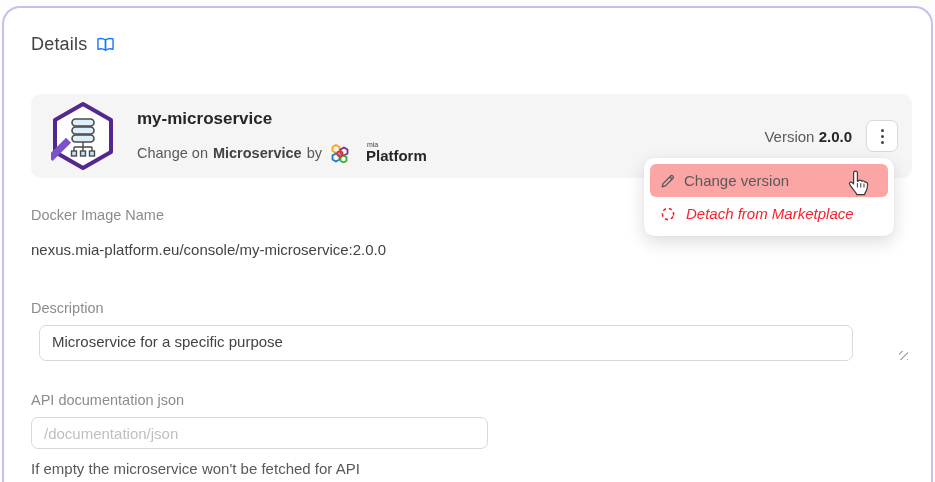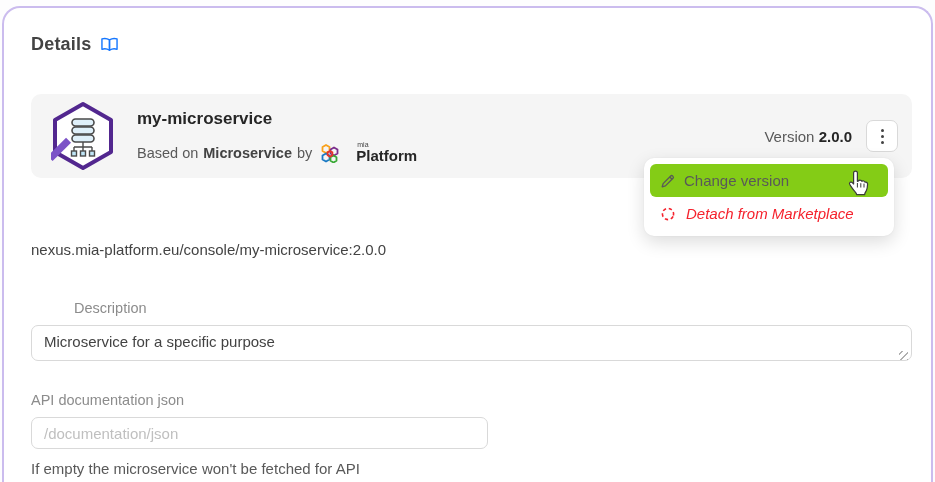--- a/index.html
+++ b/index.html
@@ -6,21 +6,21 @@
   html,body { width:935px; height:482px; overflow:hidden; background:#fdfdfe;
     font-family:"Liberation Sans", sans-serif; }
   body { position:relative; }
 
   .panel { position:absolute; left:2px; top:6px; width:931px; height:500px;
     background:#ffffff; border:2px solid #cbbcee; border-bottom:none;
     border-radius:18px 18px 0 0; }
 
   
   .page-header { position:absolute; left:27px; top:26px; display:flex; align-items:center; gap:10px; }
-  .page-title { font-size:18px; font-weight:bold; color:#434343; letter-spacing:.2px; }
+  .page-title { font-size:18px; font-weight:normal; color:#434343; letter-spacing:.2px; }
   .book-icon svg { display:block; }
 
   
   .service-card { position:absolute; left:27px; top:86px; width:881px; height:84px;
     background:#f5f5f5; border-radius:10px; display:flex; align-items:center; padding:0 14px 0 20px; }
   .hex-wrap { width:64px; height:70px; flex:0 0 auto; position:relative; }
   .svc-text { margin-left:22px; flex:1 1 auto; }
   .svc-name { font-size:17px; font-weight:bold; color:#262626; margin-bottom:14px; }
   .svc-sub { font-size:14.5px; color:#595959; display:flex; align-items:center; gap:5px; }
   .svc-sub b { color:#434343; }
@@ -34,33 +34,33 @@
     border-radius:7px; display:flex; flex-direction:column; align-items:center; justify-content:center;
     gap:3px; cursor:pointer; }
   .kebab-button i { width:3px; height:3px; border-radius:50%; background:#434343; display:block; }
 
   
   .dropdown { position:absolute; left:640px; top:150px; width:250px; background:#fff;
     border-radius:10px; box-shadow:0 6px 18px rgba(0,0,0,.14), 0 0 2px rgba(0,0,0,.06);
     padding:6px; z-index:5; }
   .menu-item { display:flex; align-items:center; gap:10px; padding:8px 10px;
     border-radius:6px; font-size:15px; color:#595959; cursor:pointer; }
-  .menu-item.hovered { background:#84cc16;gap:8px; }
+  .menu-item.hovered { background:#fca5a5;gap:8px; }
   .menu-item.danger { color:#f5222d;font-style:italic; }
   .menu-icon { width:16px; display:flex; justify-content:center; }
 
   
   .cursor { position:absolute; left:843px; top:161px; z-index:9; pointer-events:none; }
 
   
   .field-label { position:absolute; left:27px; font-size:14.5px; color:#8c8c8c; }
   .docker-label { top:199px; }
   .docker-value { position:absolute; left:27px; top:233px; font-size:15px; color:#434343; }
-  .desc-label { top:292px;margin-left:43px; }
-  .desc-area { position:absolute; left:27px; top:317px; width:881px; height:36px;
+  .desc-label { top:292px; }
+  .desc-area { position:absolute; left:35px; top:317px; width:814px; height:36px;
     border:1px solid #d9d9d9; border-radius:7px; font-family:"Liberation Sans", sans-serif;
     font-size:15px; color:#434343; padding:7px 12px; resize:none; outline:none; background:#fff; }
   .resize-grip { position:absolute; left:895px; top:343px; width:9px; height:9px; pointer-events:none;
     background:repeating-linear-gradient(135deg, transparent 0 2px, #b0b0b0 2px 3px, transparent 3px 5px); }
   .api-label { top:384px; }
   .api-input { position:absolute; left:27px; top:409px; width:457px; height:32px;
     border:1px solid #d9d9d9; border-radius:7px; font-family:"Liberation Sans", sans-serif;
     font-size:15px; color:#434343; padding:0 12px; outline:none; background:#fff; }
   .api-input::placeholder { color:#bfbfbf; }
   .help-text { position:absolute; left:27px; top:451px; width:430px; font-size:15px;
@@ -98,21 +98,21 @@
           <rect x="29.5" y="50" width="5" height="5"></rect>
           <rect x="38.5" y="50" width="5" height="5"></rect>
         </g>
         <rect x="2" y="48" width="26" height="7" fill="#7b52c7" transform="rotate(-45 8 58)"></rect>
       </svg>
     </div>
 
     <div class="svc-text">
       <div class="svc-name">my-microservice</div>
       <div class="svc-sub">
-        <span>Based on</span>
+        <span>Change on</span>
         <b>Microservice</b>
         <span>by</span>
         <span class="brand">
           <svg width="20" height="20" viewBox="0 0 20 20">
             <g fill="none" stroke-width="1.8" stroke-linejoin="round">
               <polygon points="6,2 9.5,4 9.5,8 6,10 2.5,8 2.5,4" stroke="#f9a11b"></polygon>
               <polygon points="14,4.5 17.5,6.5 17.5,10.5 14,12.5 10.5,10.5 10.5,6.5" stroke="#7b2d8b"></polygon>
               <polygon points="6,10.5 9.5,12.5 9.5,16.5 6,18.5 2.5,16.5 2.5,12.5" stroke="#1a79c4"></polygon>
               <polygon points="13.5,12.5 16.5,14.2 16.5,17.8 13.5,19.5 10.5,17.8 10.5,14.2" stroke="#39a935"></polygon>
               <polygon points="10,8 12.4,9.4 12.4,12.2 10,13.6 7.6,12.2 7.6,9.4" stroke="#e6332a"></polygon>
@@ -161,20 +161,21 @@
     </div>
   </div>
 
   <span class="cursor">
     <svg width="24" height="27" viewBox="0 0 24 27">
       <path d="M8.5 2.2c1.1 0 1.9.9 1.9 1.9v8.2l.9-.2c.2-1.2 3.1-1.4 3.6.2.9-.8 2.9-.4 3.1.9 1-.4 2.6.3 2.6 1.8 0 0-.2 4.2-1.1 6.2-.8 1.9-1.8 2.7-1.8 4.4H9.6c0-1.4-1.2-2.4-2.3-3.7-1-1.2-2.3-3-3.5-4.8-.7-1.1-2.1-2.4-1.1-3.5.9-1.1 2.5-.3 3.1.4.5.6.8 1 .8 1V4.1c0-1 .8-1.9 1.9-1.9z" fill="#ffffff" stroke="#3a3a3a" stroke-width="1.2" stroke-linejoin="round"></path>
       <path d="M10.4 14v4.5 M13.8 14.2V18.5 M17 14.6v3.9" stroke="#3a3a3a" stroke-width="1" fill="none"></path>
     </svg>
   </span>
 
+  <div class="field-label docker-label">Docker Image Name</div>
   <div class="docker-value">nexus.mia-platform.eu/console/my-microservice:2.0.0</div>
 
   <div class="field-label desc-label">Description</div>
   <textarea class="desc-area" spellcheck="false" style="">Microservice for a specific purpose</textarea>
   <span class="resize-grip"></span>
 
   <div class="field-label api-label">API documentation json</div>
   <input class="api-input" type="text" placeholder="/documentation/json" style="">
   <div class="help-text">If empty the microservice won't be fetched for API documentation</div>
 

